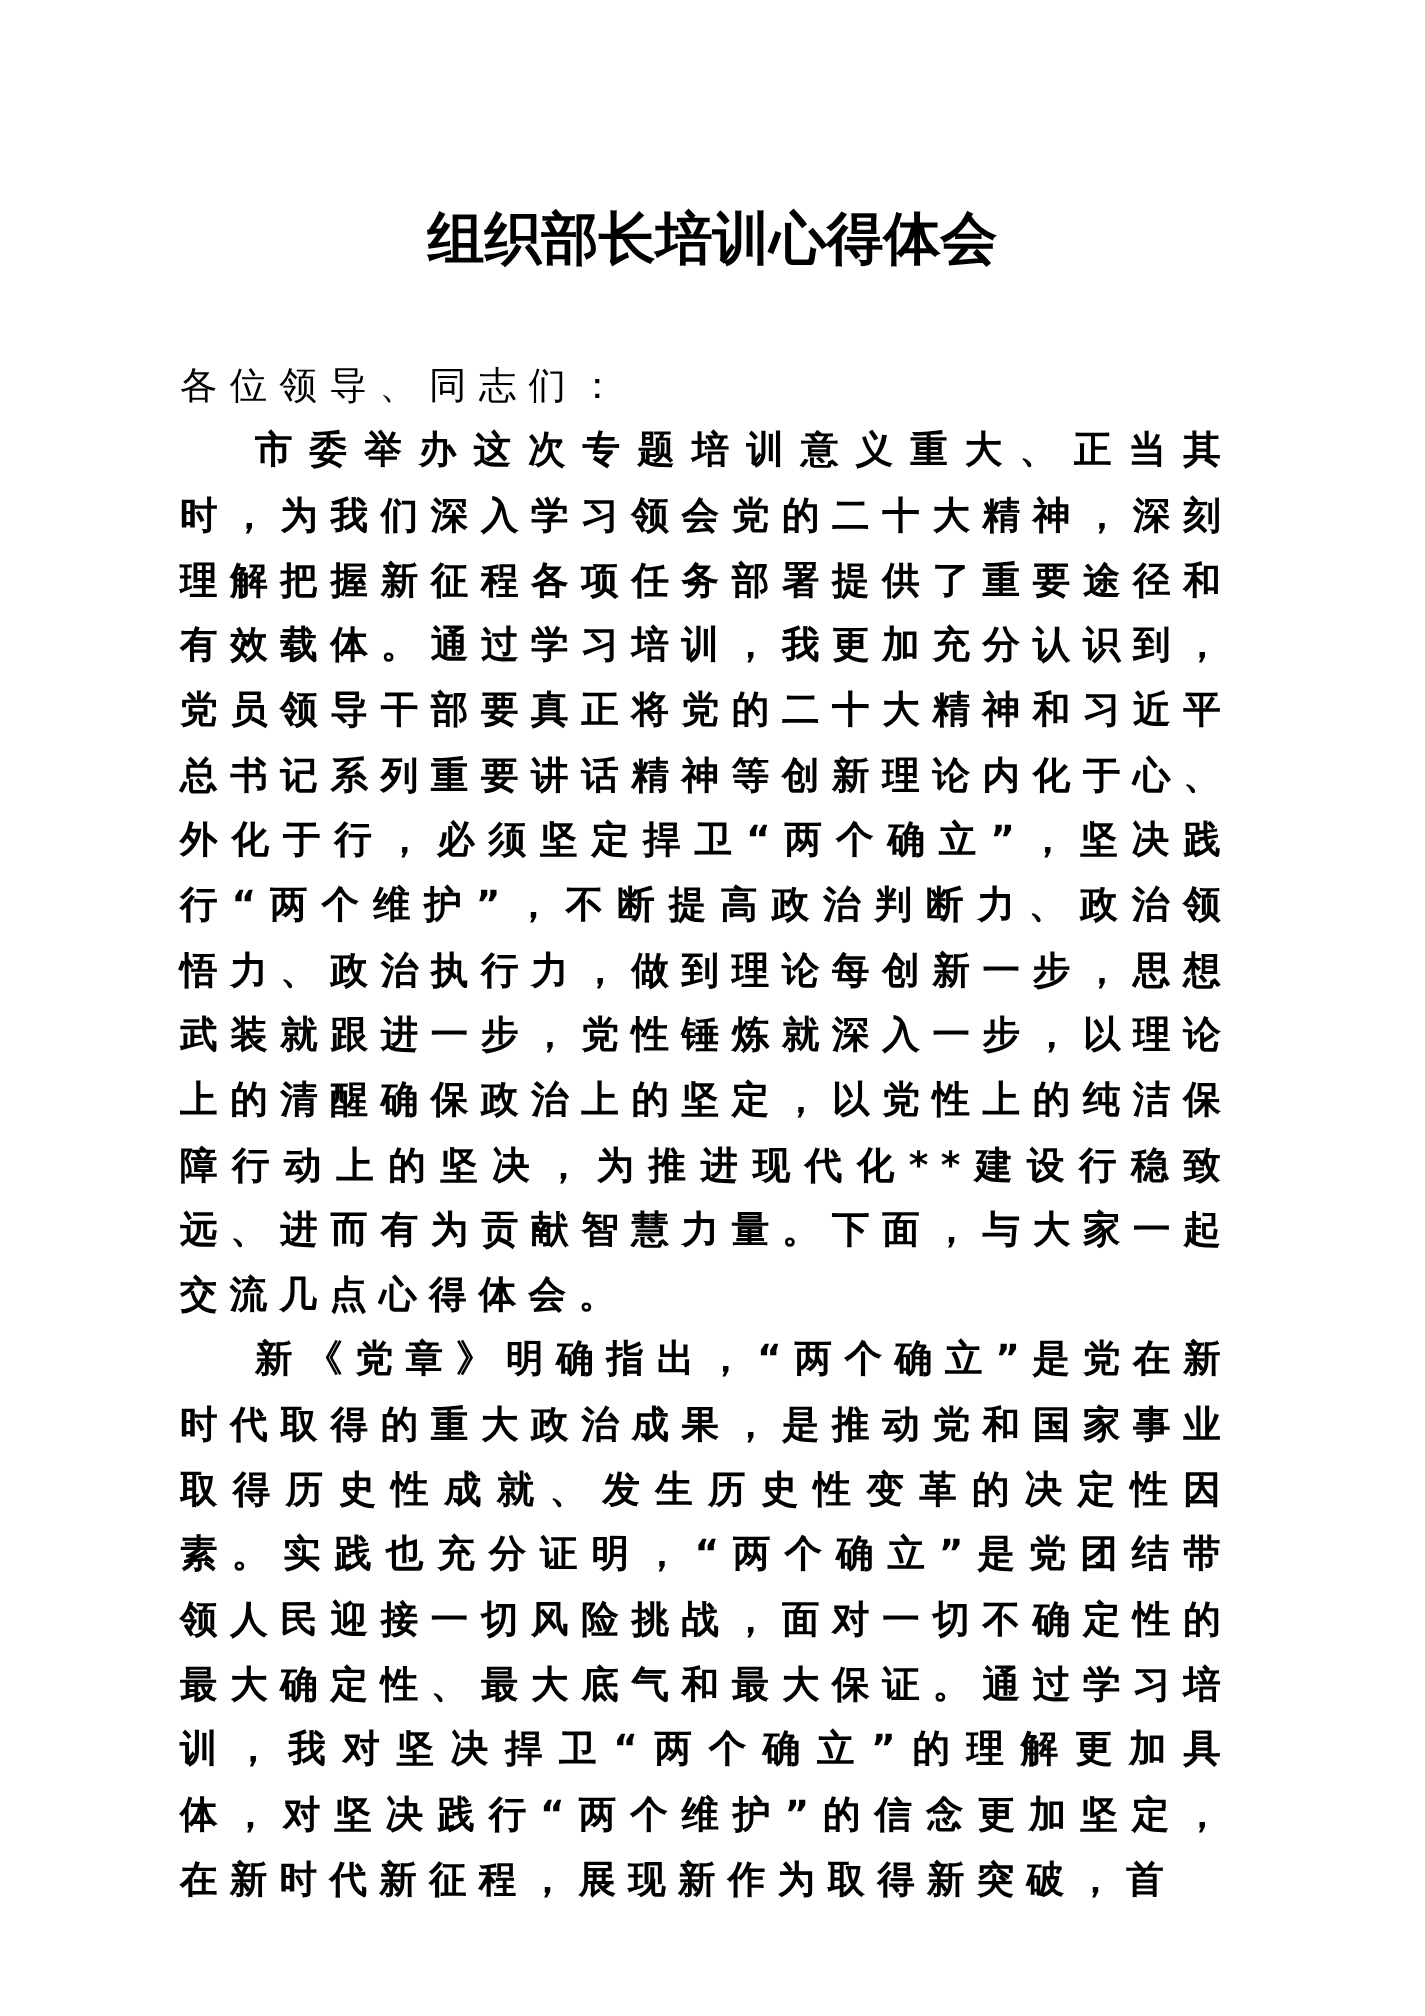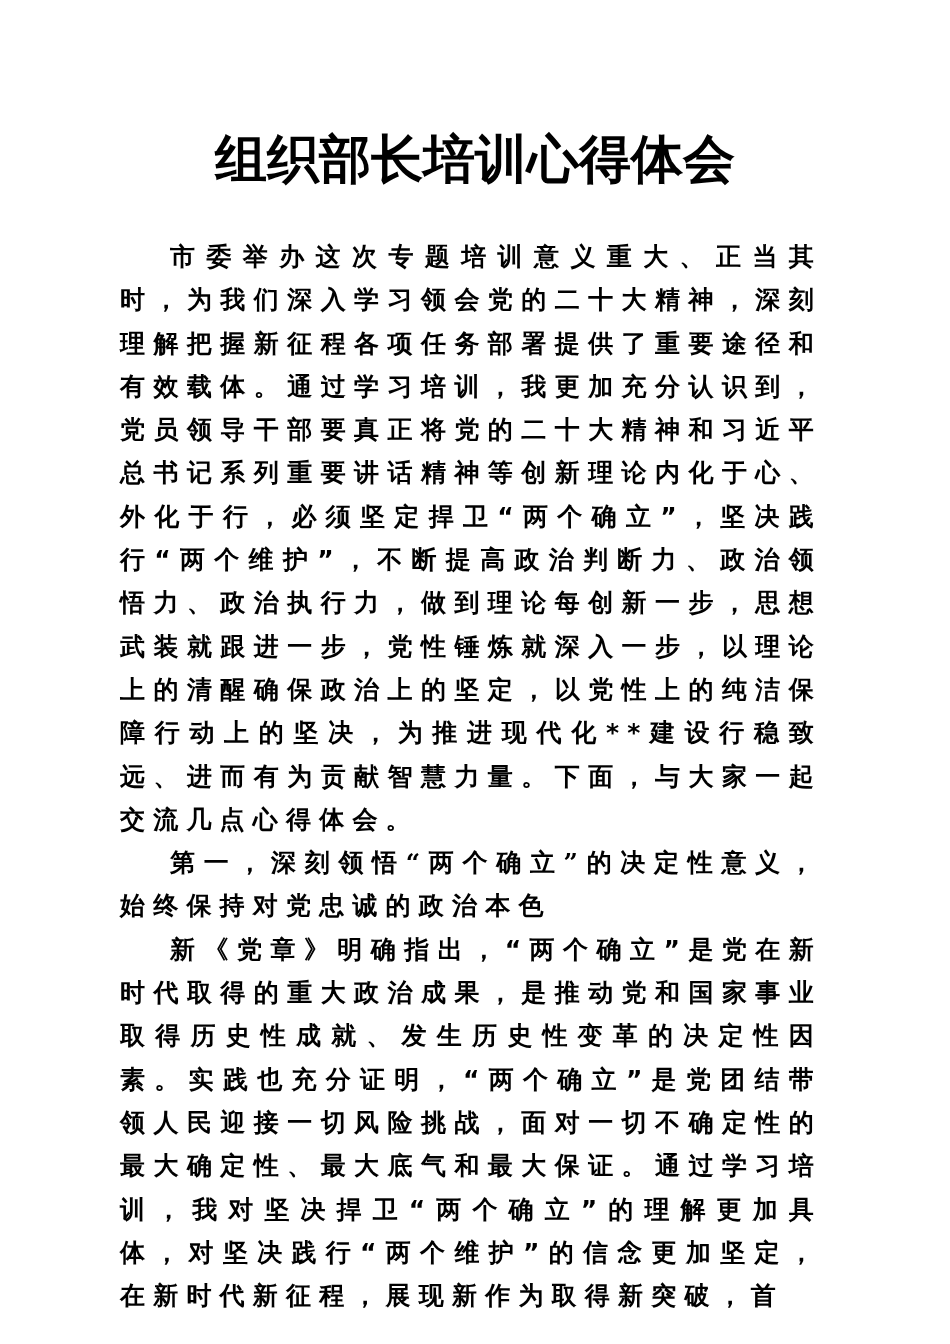--- a/index.html
+++ b/index.html
@@ -23,21 +23,21 @@
       background: #ffffff;
     }
     .title {
       position: absolute;
       top: 136px;
       left: 0;
       width: 950px;
       text-align: center;
       font-family: "DejaVu Serif", "Liberation Serif", serif;
       font-weight: bold;
-      font-size: 52px;
+      font-size: 38px;
       line-height: 46px;
       letter-spacing: 0px;
       margin: 0;
     }
     .body {
       position: absolute;
       left: 120px;
       top: 235px;
       width: 702px;
       font-family: "DejaVu Sans", "Liberation Sans", sans-serif;
@@ -64,17 +64,17 @@
       font-weight: bold;
     }
   </style>
 </head>
 <body>
 
 <div class="page">
   <h1 class="title">组织部长培训心得体会</h1>
 
   <div class="body">
+    <p class="salutation">各位领导、同志们：</p>
     <p class="para">市委举办这次专题培训意义重大、正当其时，为我们深入学习领会党的二十大精神，深刻理解把握新征程各项任务部署提供了重要途径和有效载体。通过学习培训，我更加充分认识到，党员领导干部要真正将党的二十大精神和习近平总书记系列重要讲话精神等创新理论内化于心、外化于行，必须坚定捍卫“两个确立”，坚决践行“两个维护”，不断提高政治判断力、政治领悟力、政治执行力，做到理论每创新一步，思想武装就跟进一步，党性锤炼就深入一步，以理论上的清醒确保政治上的坚定，以党性上的纯洁保障行动上的坚决，为推进现代化**建设行稳致远、进而有为贡献智慧力量。下面，与大家一起交流几点心得体会。</p>
-    <p class="heading">第一，深刻领悟“两个确立”的决定性意义，始终保持对党忠诚的政治本色</p>
     <p class="para">新《党章》明确指出，“两个确立”是党在新时代取得的重大政治成果，是推动党和国家事业取得历史性成就、发生历史性变革的决定性因素。实践也充分证明，“两个确立”是党团结带领人民迎接一切风险挑战，面对一切不确定性的最大确定性、最大底气和最大保证。通过学习培训，我对坚决捍卫“两个确立”的理解更加具体，对坚决践行“两个维护”的信念更加坚定，在新时代新征程，展现新作为取得新突破，首</p>
   </div>
 </div>
 
 </body></html>

